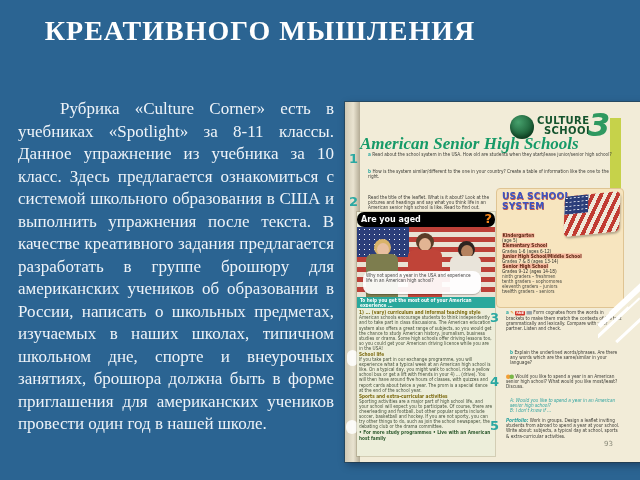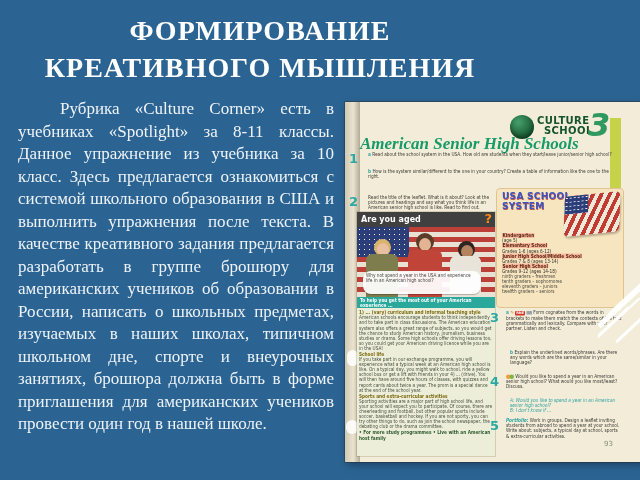--- a/index.html
+++ b/index.html
@@ -46,21 +46,21 @@
         background:repeating-linear-gradient(115deg,#c13b32 0 4px,#efe9da 4px 8px);
         transform:rotate(-6deg) skewX(-8deg);box-shadow:1px 2px 2px rgba(0,0,0,.25);}
   .flag .canton{position:absolute;left:0;top:0;width:24px;height:18px;border-radius:4px 0 0 0;
         background:radial-gradient(circle,#ffffff 18%,transparent 20%) 0 0/4px 4px,#2c3e7a;}
   .lvl-name{background:#f7b9a0;color:#5b2510;font-weight:bold;border-radius:2px;padding:0 1px;}
   .lvl-det{color:#33322c;}
   .graders{color:#4a4a40;}
   
   .leaflet{position:absolute;left:-3px;top:110px;width:138px;height:244px;background:#edeeda;
          box-shadow:0 0 0 1px rgba(120,110,70,.25);}
-  .lf-head{position:absolute;left:0;top:0;width:138px;height:15px;background:#404040;}
+  .lf-head{position:absolute;left:0;top:0;width:138px;height:15px;background:#000000;border-radius:7px;}
   .lf-head .are{position:absolute;left:4px;top:3px;color:#fff;font-size:8px;font-weight:bold;}
   .lf-head .ages{position:absolute;left:62px;top:17px;color:#f6a21c;font-size:10px;font-weight:400;
          font-style:italic;text-shadow:.5px .5px 0 #7c4a00;}
   .lf-head .qm{position:absolute;right:3px;top:-1px;color:#f6871c;font-size:13px;font-weight:800;}
   .lf-photo{position:absolute;left:0;top:15px;width:138px;height:70px;overflow:hidden;
          background:repeating-linear-gradient(180deg,#bd4038 0 5px,#e9e2d4 5px 10px);}
   .lf-photo .canton2{position:absolute;left:0;top:0;width:52px;height:30px;
          background:radial-gradient(circle,#ffffff 16%,transparent 18%) 0 0/5px 5px,#2c3e7a;}
   .head{position:absolute;border-radius:50%;}
   .torso{position:absolute;border-radius:6px 6px 0 0;}
@@ -81,21 +81,20 @@
   
   .stripes{position:absolute;left:598px;top:258px;width:42px;height:108px;overflow:hidden;}
   .bar{position:absolute;background:#ffffff;transform:rotate(47deg);}
 </style>
 </head>
 <body>
 
 <div class="slide">
 
   <div class="title">
-    <div>ФОРМИРОВАНИЕ</div>
     <div>КРЕАТИВНОГО МЫШЛЕНИЯ</div>
   </div>
 
   <div class="body-text">Рубрика «Culture Corner» есть в учебниках «Spotlight» за 8-11 классы. Данное упражнение из учебника за 10 класс. Здесь предлагается ознакомиться с системой школьного образования в США и выполнить упражнения после текста. В качестве креативного задания предлагается разработать в группе брошюру для американских учеников об образовании в России, написать о школьных предметах, изучаемых в наших школах, типичном школьном дне, спорте и внеурочных занятиях, брошюра должна быть в форме приглашения для американских учеников провести один год в нашей школе.</div>
 
   <div class="photo">
 
     <div class="prev">
       <div class="blob" style="left:2px;top:248px;width:11px;height:16px;"></div>
       <div class="blob" style="left:1px;top:318px;width:12px;height:14px;"></div>

